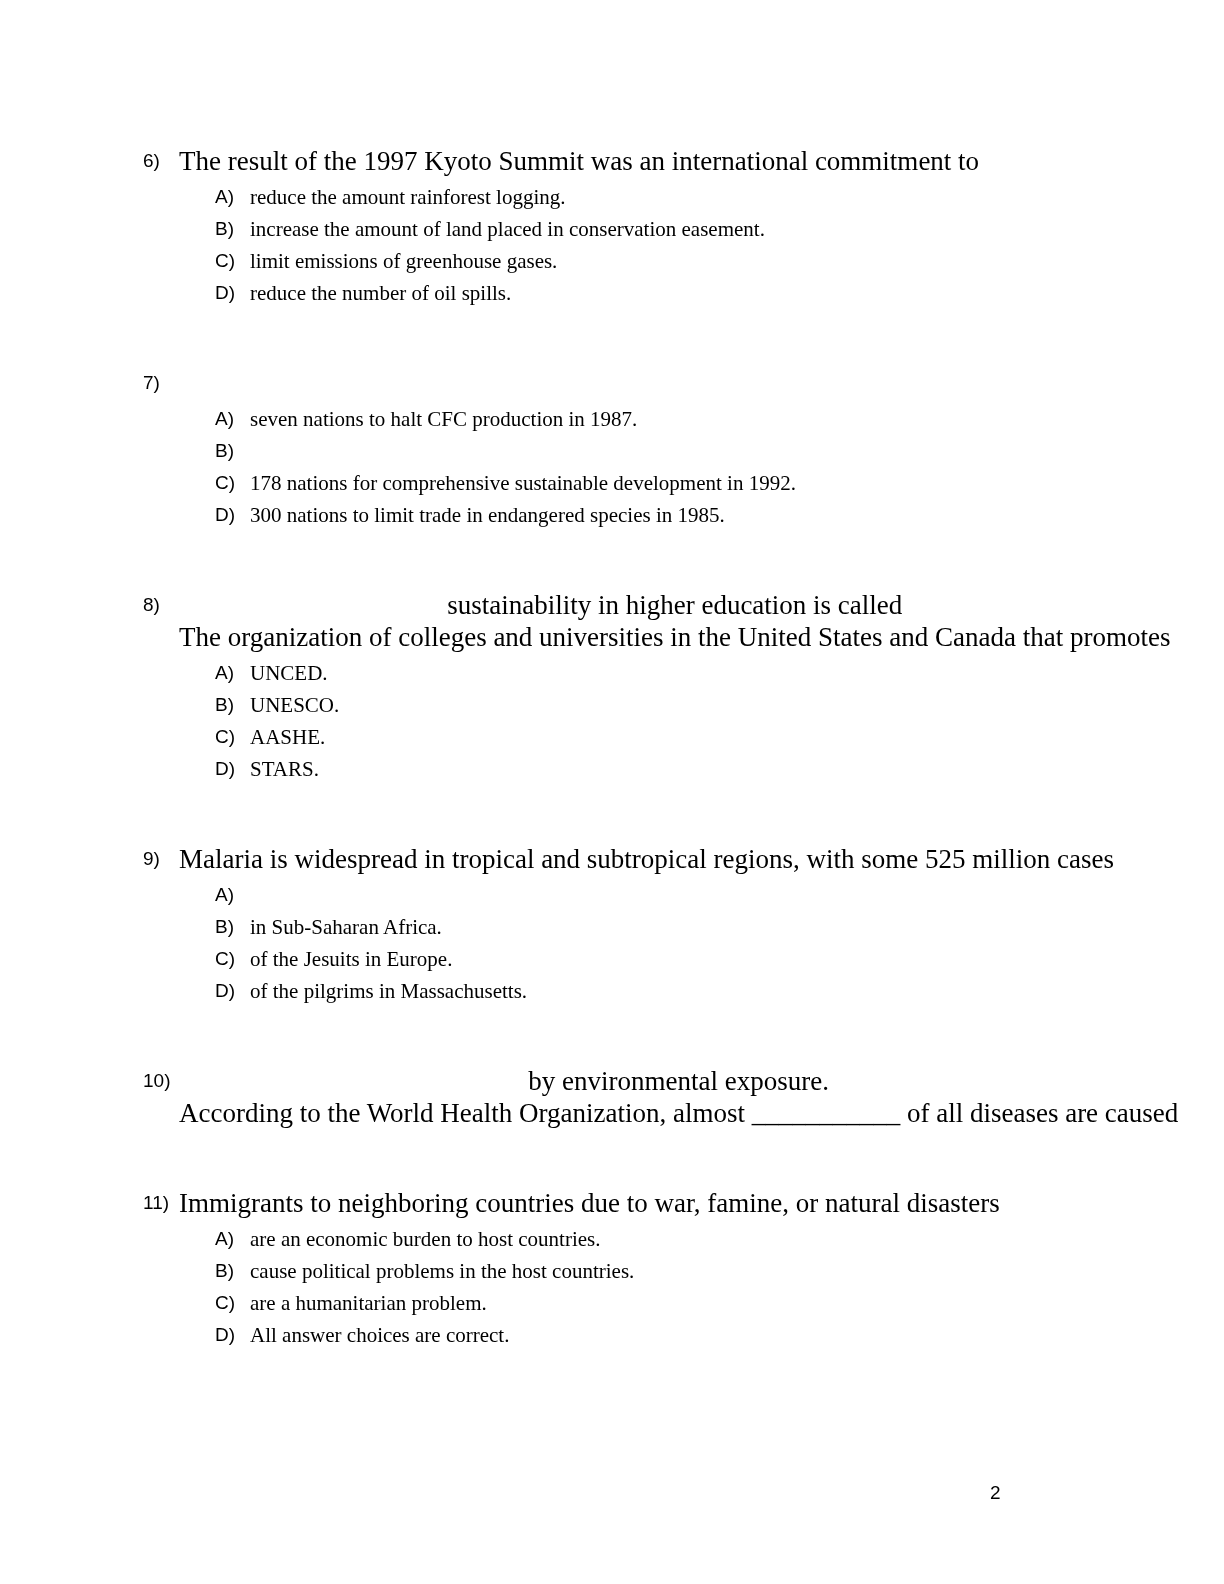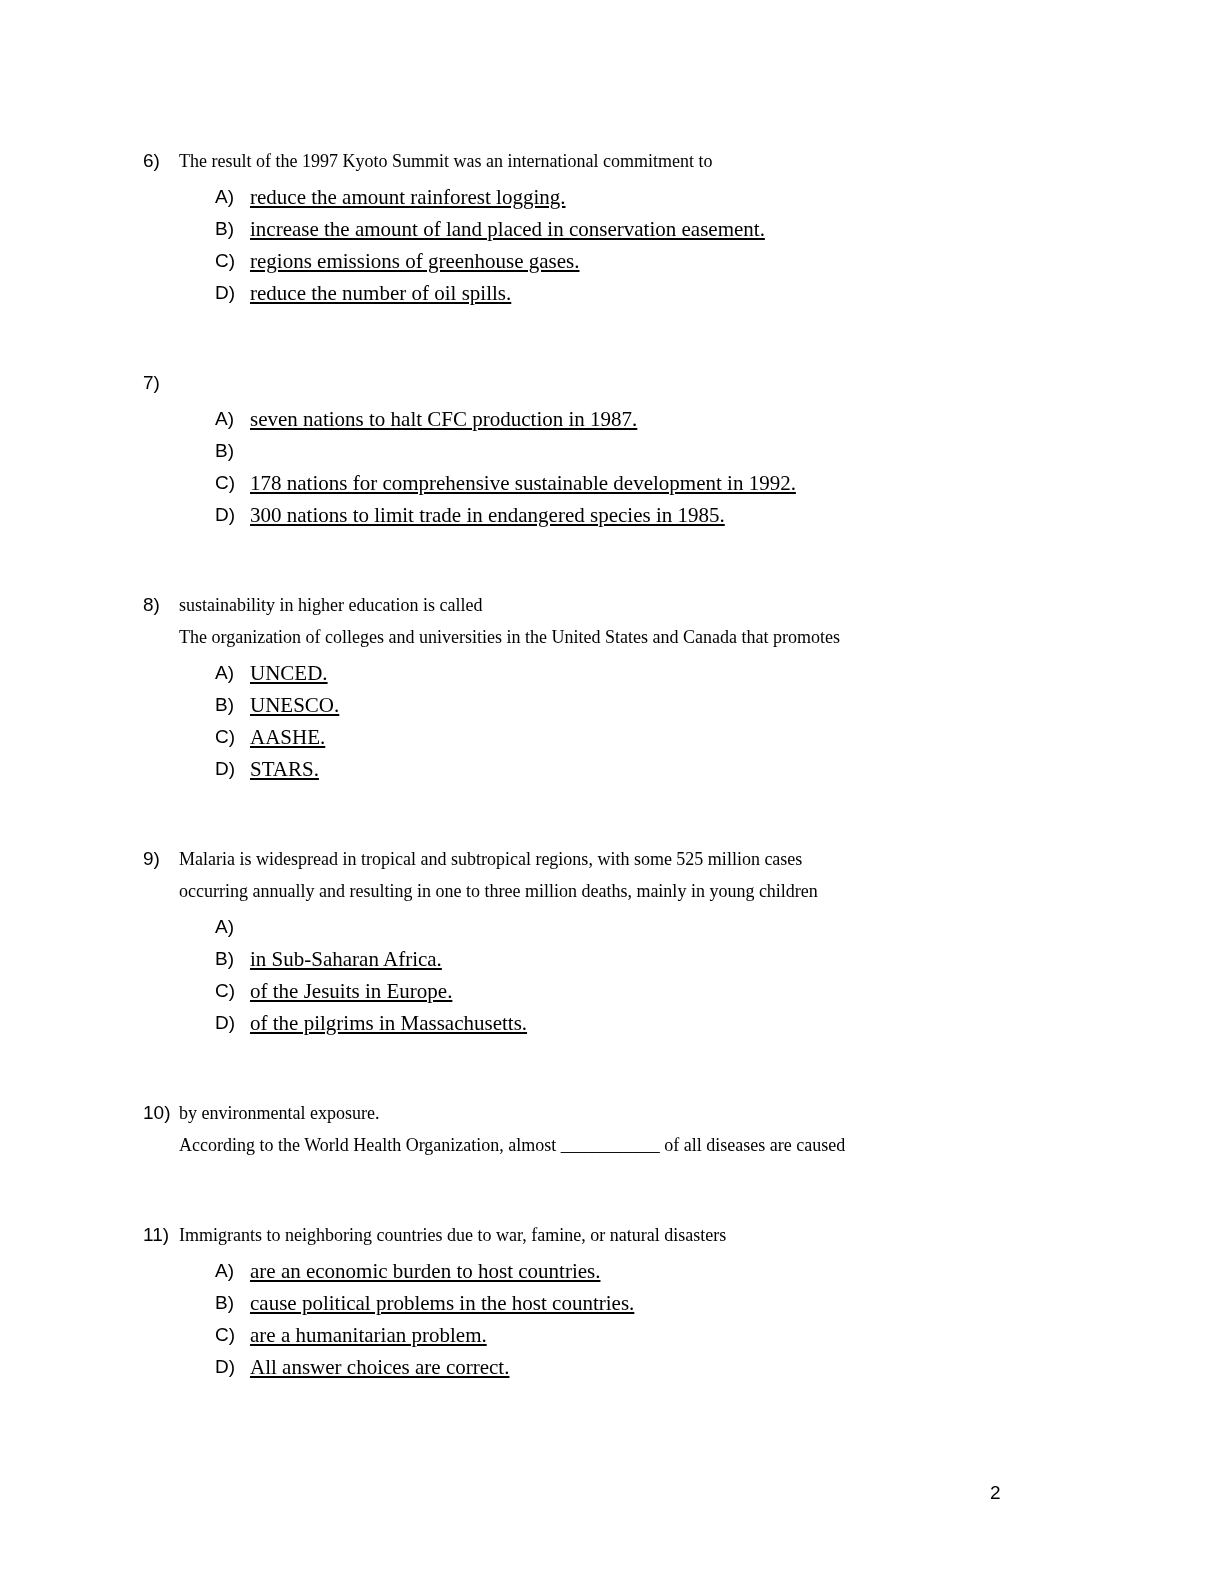--- a/index.html
+++ b/index.html
@@ -34,22 +34,23 @@
   }
   .q-num {
     flex: 0 0 36px;
     width: 36px;
     font-family: "Liberation Sans", sans-serif;
     font-size: 19px;
     line-height: 32px;
     white-space: nowrap;
   }
   .q-text {
-    font-size: 18px;
-    line-height: 32px;
+    font-size: 27px;
+    line-height: 32px;
+    text-align: center;
   }
   .q-line {
     white-space: nowrap;
   }
   .options {
     list-style: none;
     margin: 4px 0 0 0;
     padding: 0;
   }
   .option {
@@ -62,21 +63,20 @@
     margin-left: 72px;
     font-family: "Liberation Sans", sans-serif;
     font-size: 19px;
     line-height: 32px;
     white-space: nowrap;
   }
   .opt-text {
     font-size: 21px;
     line-height: 32px;
     white-space: nowrap;
-    text-decoration: underline;
   }
   .footer-page-number {
     position: absolute;
     left: 990px;
     top: 1481px;
     font-family: "Liberation Sans", sans-serif;
     font-size: 19px;
     line-height: 24px;
     color: #000000;
   }
@@ -97,21 +97,21 @@
           <li class="option">
             <span class="opt-letter">A)</span>
             <span class="opt-text">reduce the amount rainforest logging.</span>
           </li>
           <li class="option">
             <span class="opt-letter">B)</span>
             <span class="opt-text">increase the amount of land placed in conservation easement.</span>
           </li>
           <li class="option">
             <span class="opt-letter">C)</span>
-            <span class="opt-text">regions emissions of greenhouse gases.</span>
+            <span class="opt-text">limit emissions of greenhouse gases.</span>
           </li>
           <li class="option">
             <span class="opt-letter">D)</span>
             <span class="opt-text">reduce the number of oil spills.</span>
           </li>
         </ol>
       </section>
       <section class="question">
         <div class="q-head">
           <span class="q-num">7)</span>
@@ -159,21 +159,20 @@
             <span class="opt-letter">D)</span>
             <span class="opt-text">STARS.</span>
           </li>
         </ol>
       </section>
       <section class="question">
         <div class="q-head">
           <span class="q-num">9)</span>
           <div class="q-text">
             <div class="q-line">Malaria is widespread in tropical and subtropical regions, with some 525 million cases</div>
-            <div class="q-line">occurring annually and resulting in one to three million deaths, mainly in young children</div>
           </div>
         </div>
         <ol class="options">
           <li class="option">
             <span class="opt-letter">A)</span>
           </li>
           <li class="option">
             <span class="opt-letter">B)</span>
             <span class="opt-text">in Sub-Saharan Africa.</span>
           </li>

